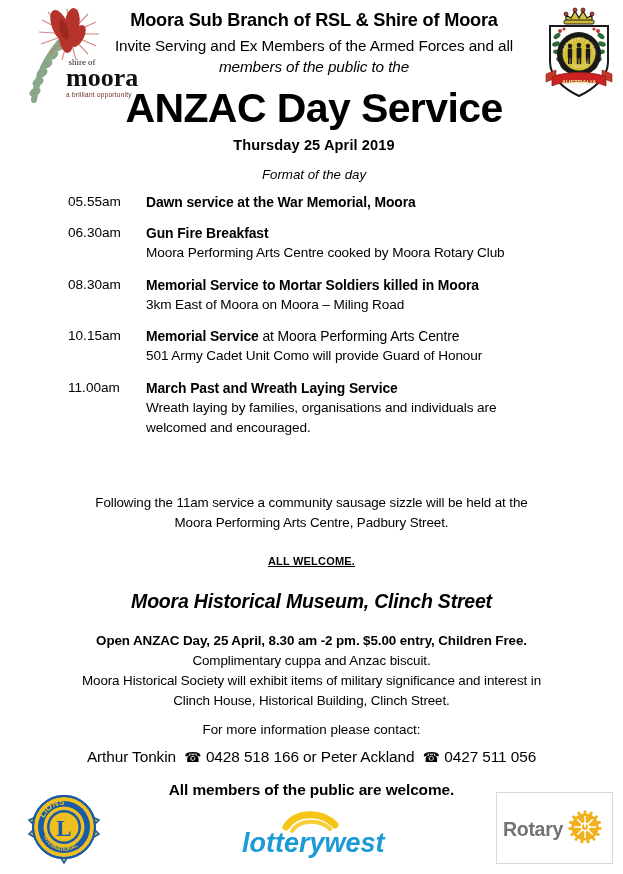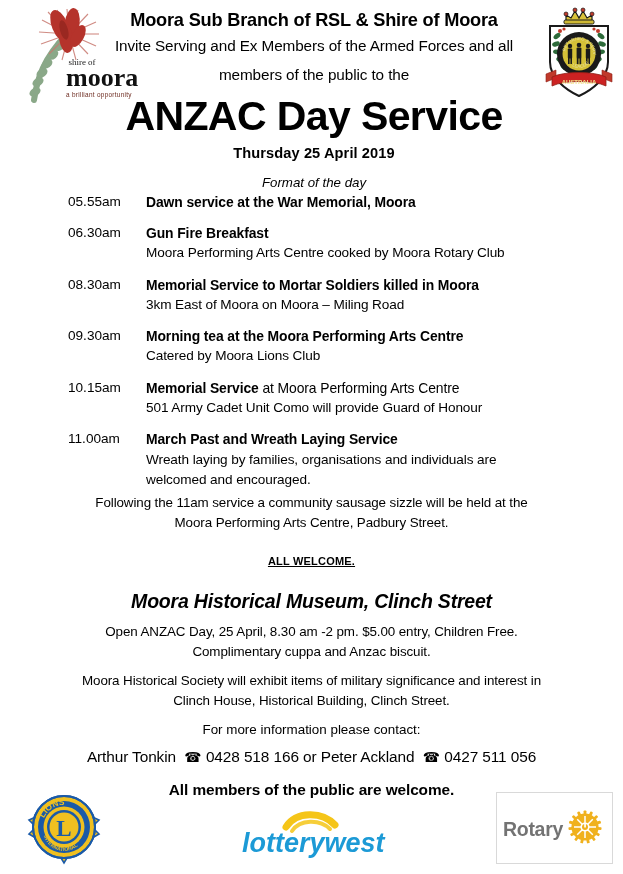--- a/index.html
+++ b/index.html
@@ -350,21 +350,21 @@
           <path d="M72 70 L62 66 L62 74 L72 78 Z" fill="#c0392b" stroke="#8f1f16" stroke-width="0.6"></path>
           <path d="M12 73 C24 67 54 67 66 73 L66 82 C54 76 24 76 12 82 Z" fill="#cc2222" stroke="#8f1f16" stroke-width="0.8"></path>
           <text x="39" y="80" font-family="'Liberation Sans', sans-serif" font-size="6" font-weight="bold" fill="#f3e08a" text-anchor="middle">AUSTRALIA</text>
         </g>
       </svg>
     </div>
 
     <div class="header-text">
       <div class="org-line">Moora Sub Branch of RSL &amp; Shire of Moora</div>
       <div class="invite-line">Invite Serving and Ex Members of the Armed Forces and all</div>
-      <div class="invite-line" style="margin-top:8px;">members of the public to the</div>
+      <div class="invite-line" style="margin-top:0;font-style:italic;">members of the public to the</div>
       <div class="main-title">ANZAC Day Service</div>
       <div class="date-line">Thursday 25 April 2019</div>
       <div class="format-line">Format of the day</div>
     </div>
   </div>
 
   <div class="schedule">
 
     <div class="sched-row">
       <div class="sched-time">05.55am</div>
@@ -382,27 +382,20 @@
     </div>
 
     <div class="sched-row">
       <div class="sched-time">08.30am</div>
       <div class="sched-body">
         <div class="sched-title"><span>Memorial Service to Mortar Soldiers killed in Moora</span><span class="reg"></span></div>
         <div class="sched-sub">3km East of Moora on Moora – Miling Road</div>
       </div>
     </div>
 
-    <div class="sched-row">
-      <div class="sched-time">09.30am</div>
-      <div class="sched-body">
-        <div class="sched-title"><span>Morning tea at the Moora Performing Arts Centre</span><span class="reg"></span></div>
-        <div class="sched-sub">Catered by Moora Lions Club</div>
-      </div>
-    </div>
 
     <div class="sched-row">
       <div class="sched-time">10.15am</div>
       <div class="sched-body">
         <div class="sched-title"><span>Memorial Service</span><span class="reg"> at Moora Performing Arts Centre</span></div>
         <div class="sched-sub">501 Army Cadet Unit Como will provide Guard of Honour</div>
       </div>
     </div>
 
     <div class="sched-row">
@@ -418,21 +411,21 @@
     <div class="para">Following the 11am service a community sausage sizzle will be held at the</div>
     <div class="para">Moora Performing Arts Centre, Padbury Street.</div>
   </div>
 
   <div class="para-block" style="top:555px;">
     <div class="allwelcome">ALL WELCOME.</div>
   </div>
 
   <div class="para-block" style="top:590px;text-align:center;">
     <div class="museum-head">Moora Historical Museum, Clinch Street</div>
-    <div class="para" style="margin-top:9px;">Open ANZAC Day, 25 April, 8.30 am -2 pm. $5.00 entry, Children Free.</div>
+    <div class="para" style="margin-top:18px;font-weight:bold;">Open ANZAC Day, 25 April, 8.30 am -2 pm. $5.00 entry, Children Free.</div>
     <div class="para">Complimentary cuppa and Anzac biscuit.</div>
   </div>
 
   <div class="para-block" style="top:671px;">
     <div class="para">Moora Historical Society will exhibit items of military significance and interest in</div>
     <div class="para">Clinch House, Historical Building, Clinch Street.</div>
   </div>
 
   <div class="para-block" style="top:720px;">
     <div class="contact-line">For more information please contact:</div>

